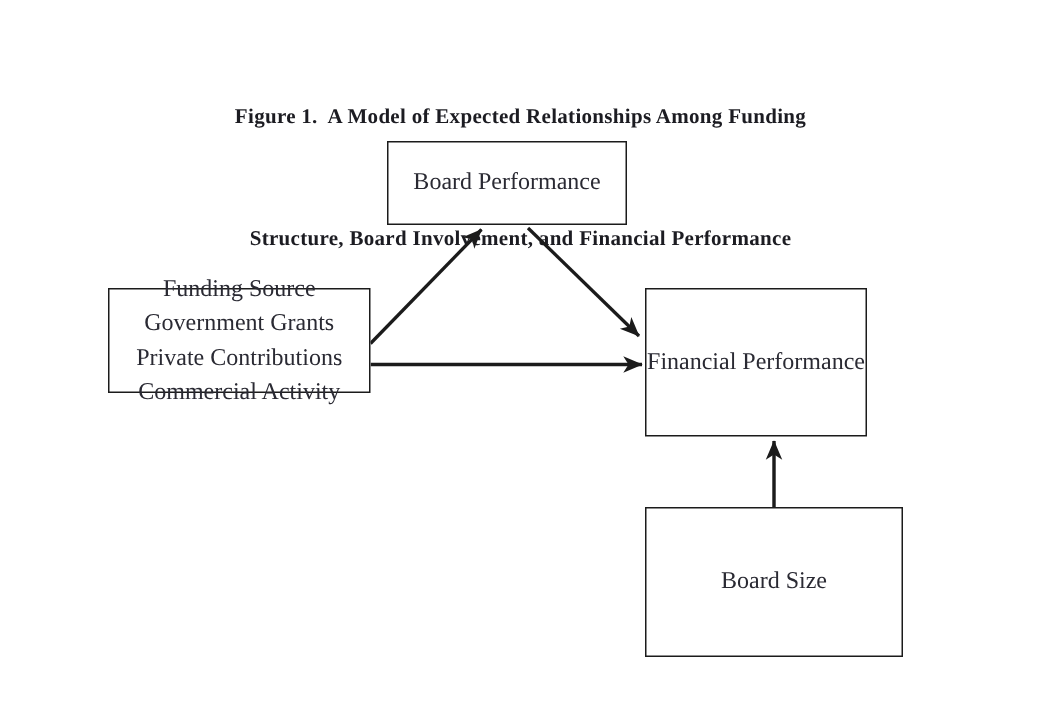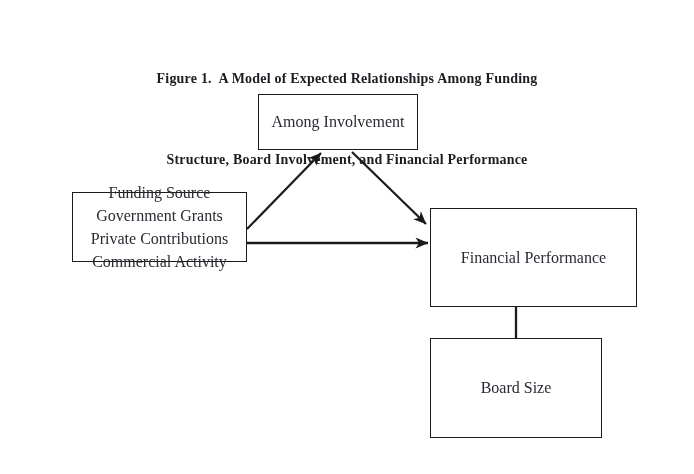--- a/index.html
+++ b/index.html
@@ -39,21 +39,21 @@
     display: flex;
     flex-direction: column;
     align-items: center;
     justify-content: center;
     color: #2a2a33;
     font-size: 16px;
     text-align: center;
   }
   .box-board     { left: 258px; top:  94px; width: 160px; height:  56px; line-height: 22px; }
   .box-funding   { left:  72px; top: 192px; width: 175px; height:  70px; line-height: 23px; }
-  .box-financial { left: 430px; top: 192px; width: 207px; height:  99px; line-height: 23px; margin-top: 16px; }
+  .box-financial { left: 430px; top: 192px; width: 148px; height:  99px; line-height: 23px; }
   .box-national  { left: 430px; top: 338px; width: 172px; height: 100px; line-height: 24px; }
   .box-line { display: block; }
 </style>
 </head>
 <body>
 
 <div class="canvas">
 
   <div class="figure-title">
     <div>Figure 1.  A Model of Expected Relationships Among Funding</div>
@@ -66,21 +66,21 @@
         <path d="M0.5,0.5 L13.5,6 L0.5,11.5 L4,6 Z" fill="#1b1b1b"></path>
       </marker>
     </defs>
     <line x1="247" y1="229" x2="321" y2="153" stroke="#1b1b1b" stroke-width="2.2" marker-end="url(#ah)"></line>
     <line x1="352" y1="152" x2="426" y2="224" stroke="#1b1b1b" stroke-width="2.2" marker-end="url(#ah)"></line>
     <line x1="247" y1="243" x2="428" y2="243" stroke="#1b1b1b" stroke-width="2.3" marker-end="url(#ah)"></line>
     <line x1="516" y1="338" x2="516" y2="294" stroke="#1b1b1b" stroke-width="2.3" marker-end="url(#ah)"></line>
   </svg>
 
   <div class="box box-board">
-    <span class="box-line">Among Involvement</span>
+    <span class="box-line">Board Performance</span>
   </div>
 
   <div class="box box-funding">
     <span class="box-line">Funding Source</span>
     <span class="box-line">Government Grants</span>
     <span class="box-line">Private Contributions</span>
     <span class="box-line">Commercial Activity</span>
   </div>
 
   <div class="box box-financial">

